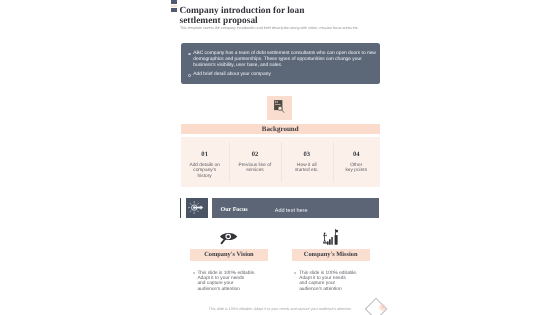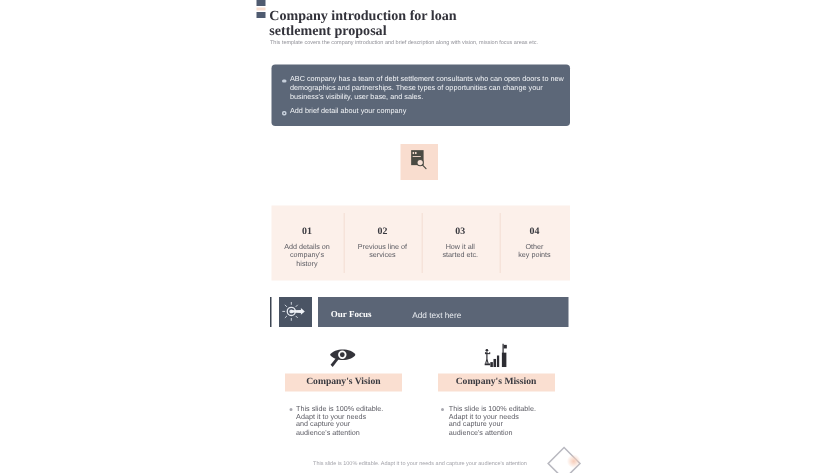--- a/index.html
+++ b/index.html
@@ -93,20 +93,23 @@
     <svg width="13" height="13.5" viewBox="0 0 130 135">
       <rect x="1" y="1" width="83" height="100" fill="#4b4a43"></rect>
       <rect x="11" y="13" width="10" height="14" fill="#f6dcd0"></rect>
       <rect x="27" y="13" width="10" height="14" fill="#f6dcd0"></rect>
       <rect x="11" y="40" width="54" height="6" fill="#f6dcd0"></rect>
       <circle cx="61" cy="84" r="21" fill="#f9e1d6" stroke="#4b4a43" stroke-width="7"></circle>
       <line x1="76" y1="99" x2="100" y2="124" stroke="#4b4a43" stroke-width="8" stroke-linecap="round"></line>
     </svg>
   </div>
 
+  <div class="banner">
+    <span>Background</span>
+  </div>
 
   <div class="numstrip">
     <div class="numcell">
       <div class="n">01</div>
       <div class="t">Add details on
 company's
 history</div>
     </div>
     <div class="numcell">
       <div class="n">02</div>

